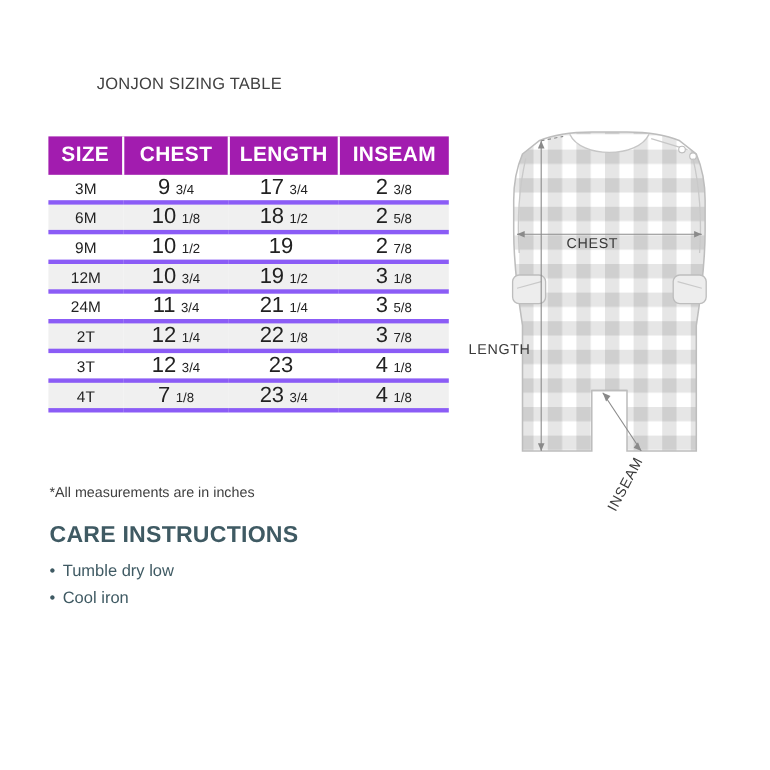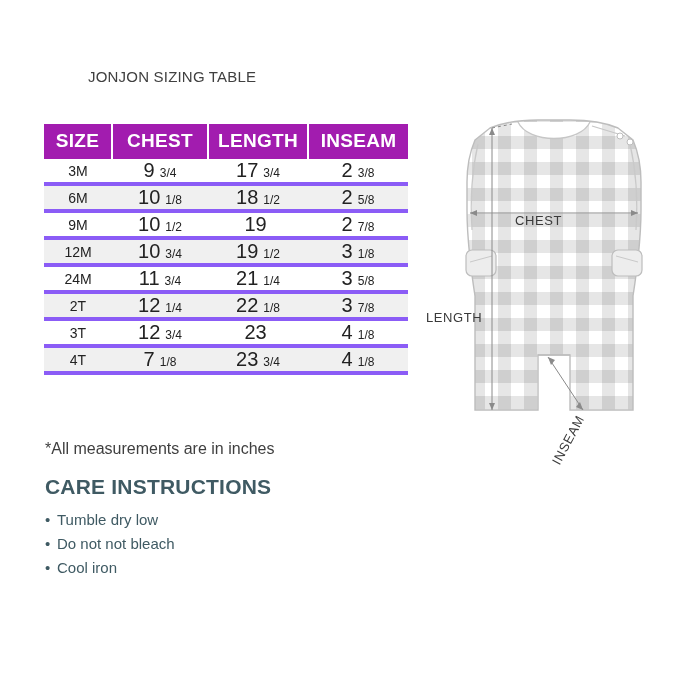--- a/index.html
+++ b/index.html
@@ -80,21 +80,21 @@
     color: #222222;
     margin-left: 5px;
     vertical-align: baseline;
   }
 
   
   #measure-note {
     position: absolute;
     left: 45px;
     top: 440px;
-    font-size: 16px;
+    font-size: 13px;
     color: #3f3f3f;
   }
 
   
   #care-title {
     position: absolute;
     left: 45px;
     top: 475px;
     font-size: 21px;
     font-weight: bold;
@@ -215,21 +215,20 @@
         <td><span class="meas"><span class="whole">4</span><span class="frac">1/8</span></span></td>
       </tr>
     </tbody>
 </table>
 
 <div id="measure-note">*All measurements are in inches</div>
 
 <div id="care-title">CARE INSTRUCTIONS</div>
 <ul id="care-list">
     <li><span class="bullet">•</span><span>Tumble dry low</span></li>
-    <li><span class="bullet">•</span><span>Do not not bleach</span></li>
     <li><span class="bullet">•</span><span>Cool iron</span></li>
   </ul>
 
 <div id="garment-figure">
   <svg width="262" height="420" viewBox="0 0 262 420" xmlns="http://www.w3.org/2000/svg">
     <defs>
       <pattern id="gingham" width="26" height="26" patternUnits="userSpaceOnUse">
         <rect width="26" height="26" fill="#ffffff"></rect>
         <rect x="0" y="0" width="13" height="26" fill="#e6e6e6"></rect>
         <rect x="0" y="0" width="26" height="13" fill="#e6e6e6"></rect>

